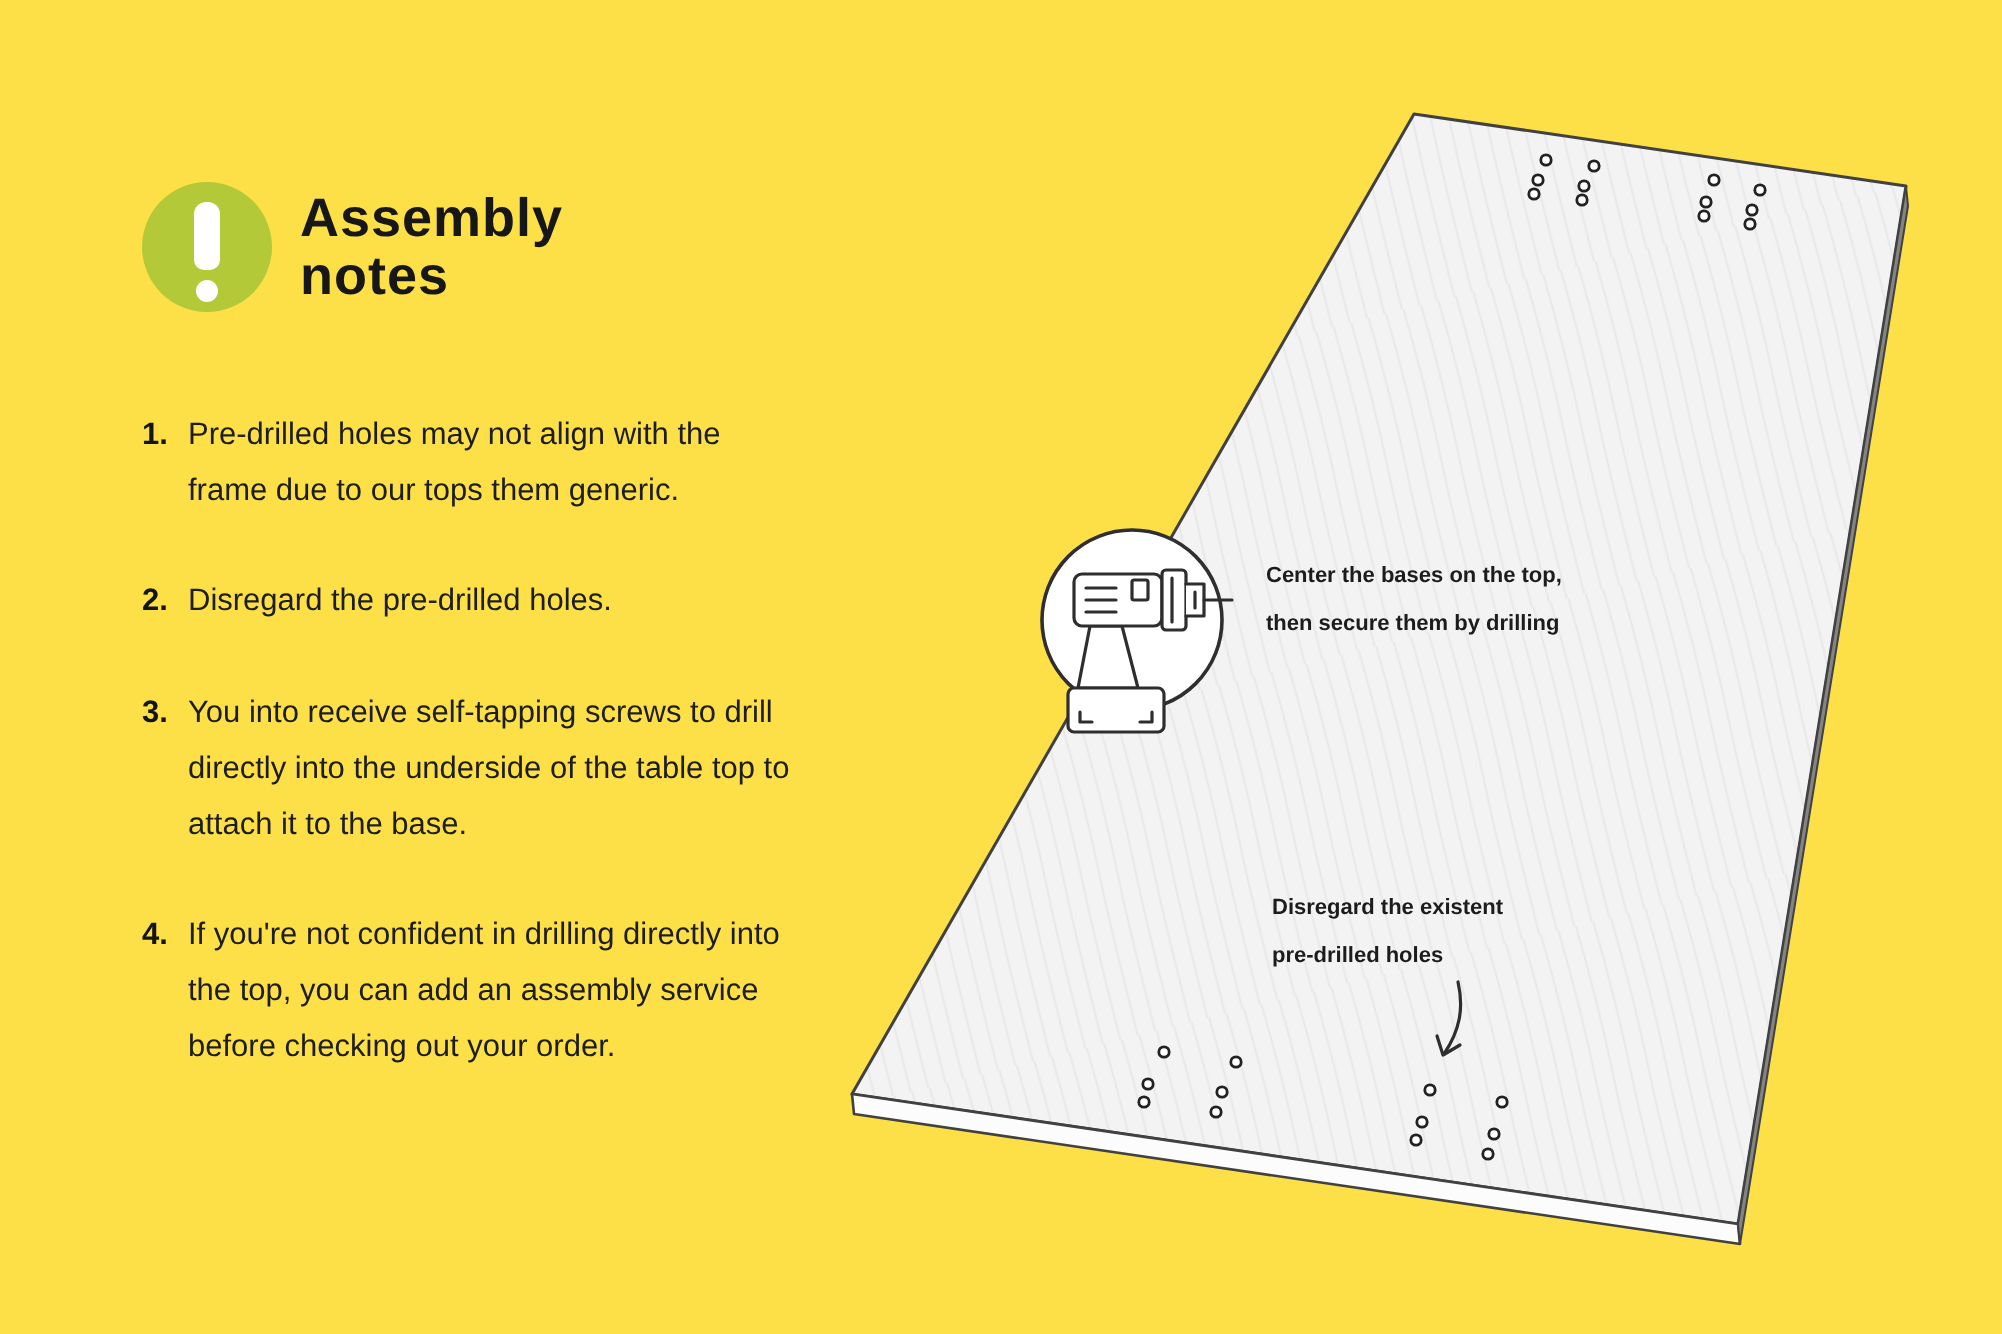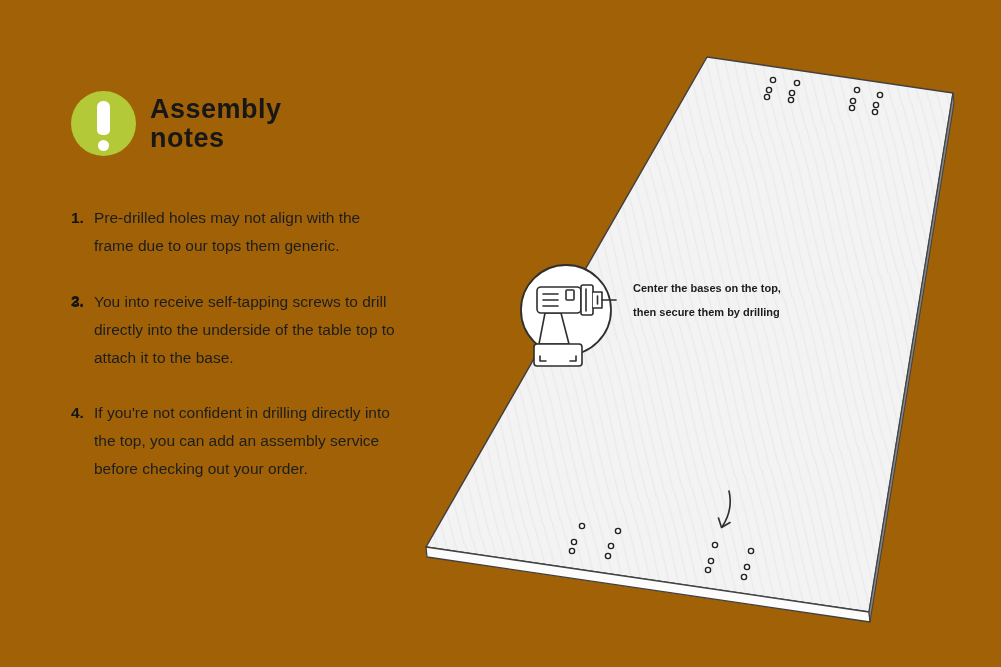--- a/index.html
+++ b/index.html
@@ -1,17 +1,17 @@
 <!DOCTYPE html>
 <html style="--accent: #b3c937;"><head>
 <meta charset="utf-8">
 <style>
   html,body{margin:0;padding:0;background:#ffffff;}
   .stage{
-    position:relative;width:1001px;height:667px;background:#a16207;overflow:hidden;
+    position:relative;width:1001px;height:667px;background:#fde047;overflow:hidden;
     font-family:"Liberation Sans",sans-serif;color:#1d1d1d;
   }
   
   .alert-badge{
     position:absolute;left:71px;top:91px;width:65px;height:65px;border-radius:50%;
     background:var(--accent,#b3c937);
   }
   .alert-bar{
     position:absolute;left:26px;top:10px;width:13px;height:34px;background:#fff;
     border-radius:6px 6px 5px 5px;
@@ -60,20 +60,21 @@
     <span>notes</span>
   </h1>
 
   <ol class="notes-list">
     <li class="li-1">
       <span class="num">1.</span>
       <span><span>Pre-drilled holes </span><span class="u">may not align</span><span> with the frame due to our tops them generic.</span></span>
     </li>
     <li class="li-2">
       <span class="num">2.</span>
+      <span><span>Disregard the pre-drilled holes.</span><span class="u"></span><span></span></span>
     </li>
     <li class="li-3">
       <span class="num">3.</span>
       <span><span>You into receive self-tapping screws </span><span class="u">to drill directly</span><span> into the underside of the table top to attach it to the base.</span></span>
     </li>
     <li>
       <span class="num">4.</span>
       <span><span>If you're not confident in drilling directly into the top, you can add an assembly service before checking out your order.</span><span class="u"></span><span></span></span>
     </li>
   </ol>
@@ -142,14 +143,18 @@
       <path d="M540,356 v5 h6" fill="none"></path>
       <path d="M576,356 v5 h-6" fill="none"></path>
     </g>
   </svg>
 
   <div class="callout callout-drill">
     <span>Center the bases on the top,</span>
     <span>then secure them by drilling</span>
   </div>
 
+  <div class="callout callout-disregard">
+    <span>Disregard the existent</span>
+    <span>pre-drilled holes</span>
+  </div>
 
 </div>
 
 </body></html>

